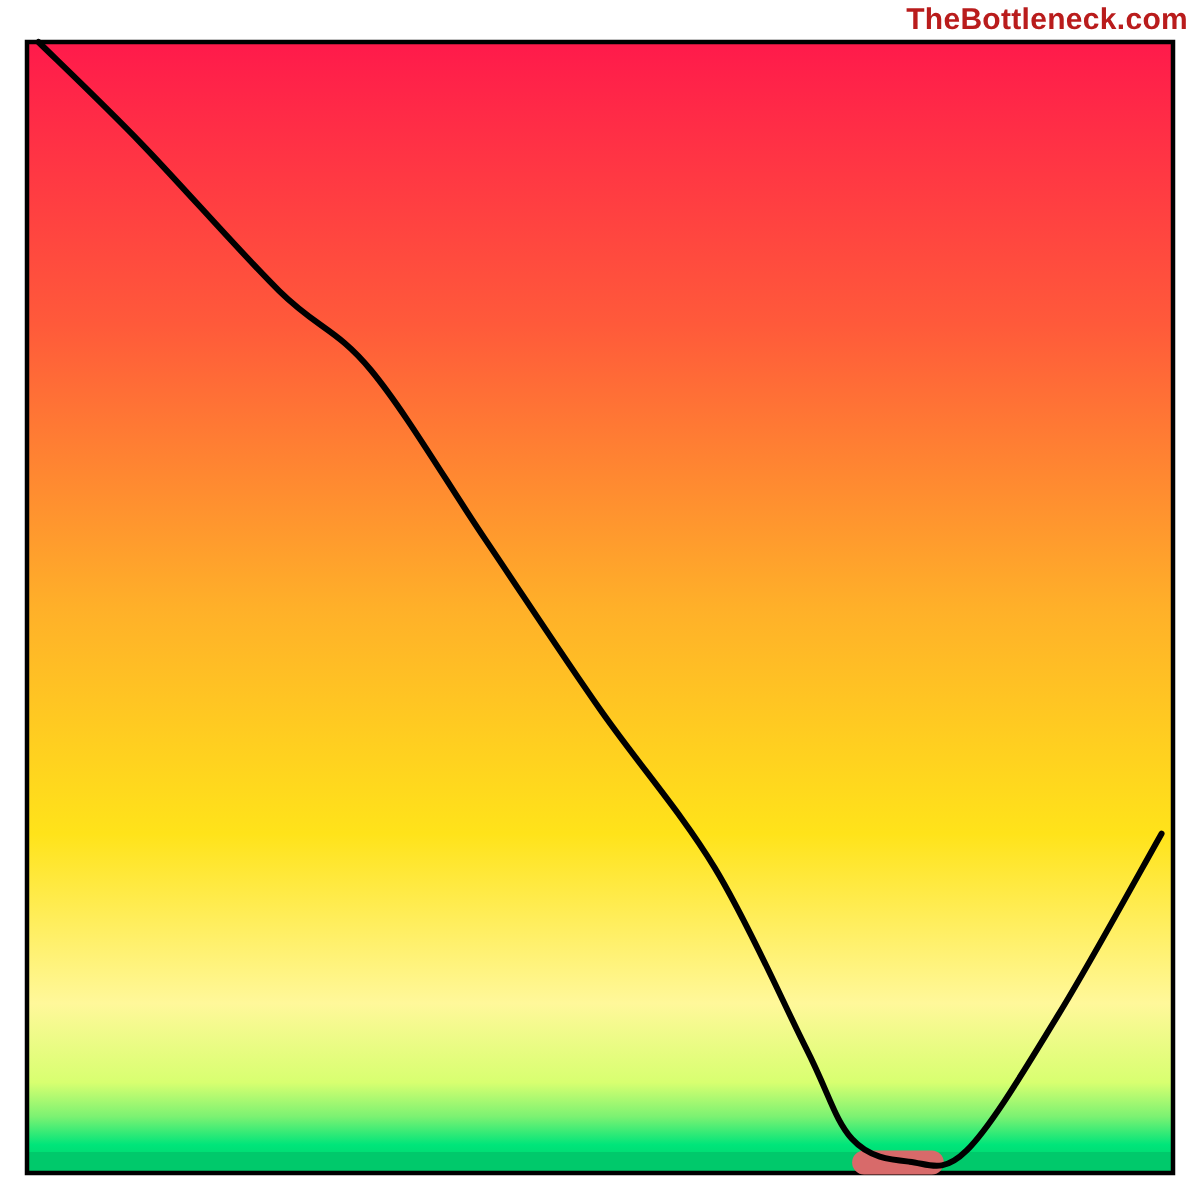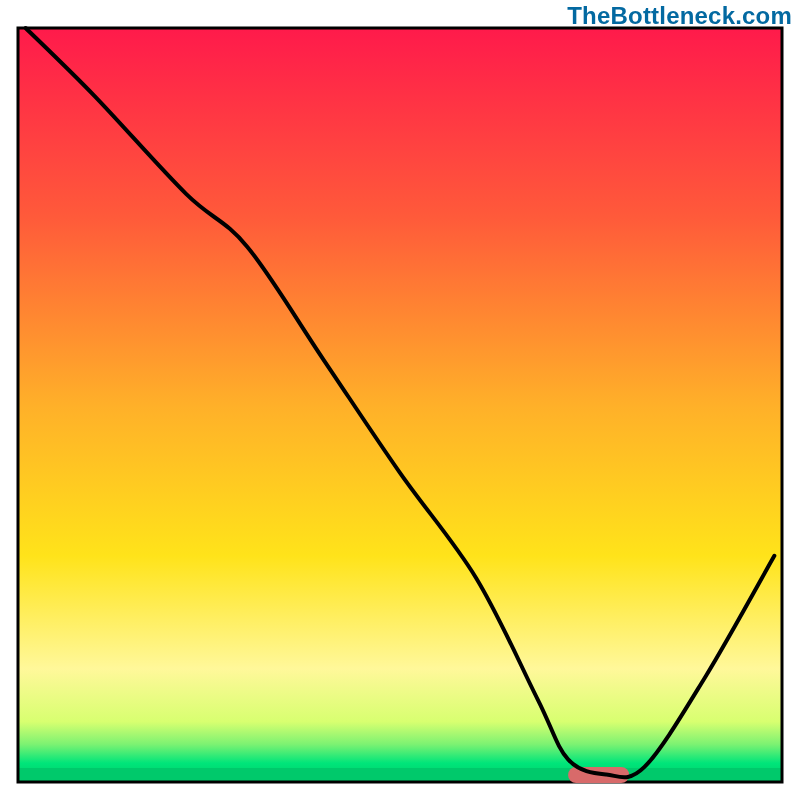--- a/index.html
+++ b/index.html
@@ -13,23 +13,23 @@
   }
   .container {
     position: relative;
     width: 800px;
     height: 800px;
   }
   .watermark {
     position: absolute;
     top: 2px;
     right: 8px;
-    font-size: 24px;
+    font-size: 20px;
     font-weight: 600;
-    color: #0369a1;
+    color: #b91c1c;
     letter-spacing: 0.2px;
   }
   svg {
     display: block;
   }
 </style>
 </head>
 <body>
 
 <div class="container">

